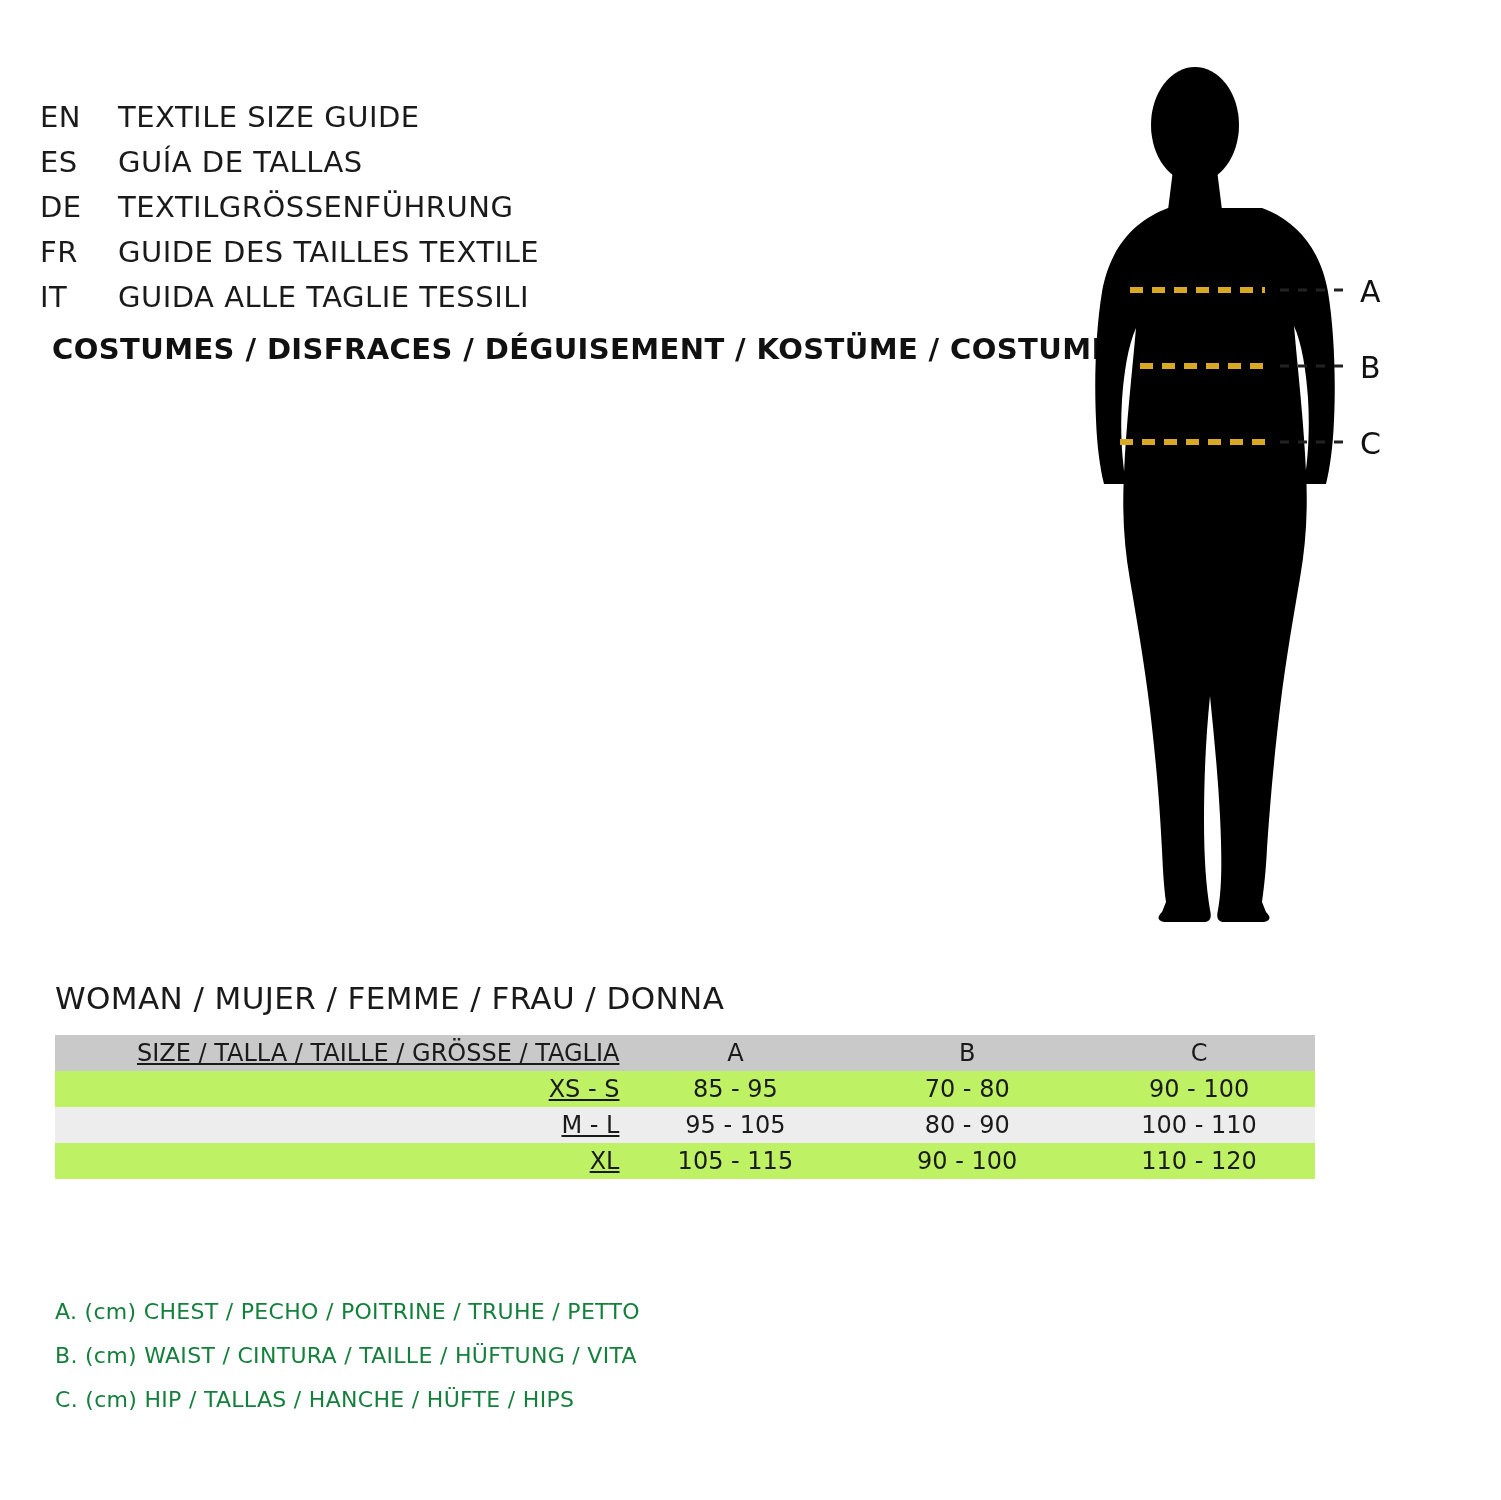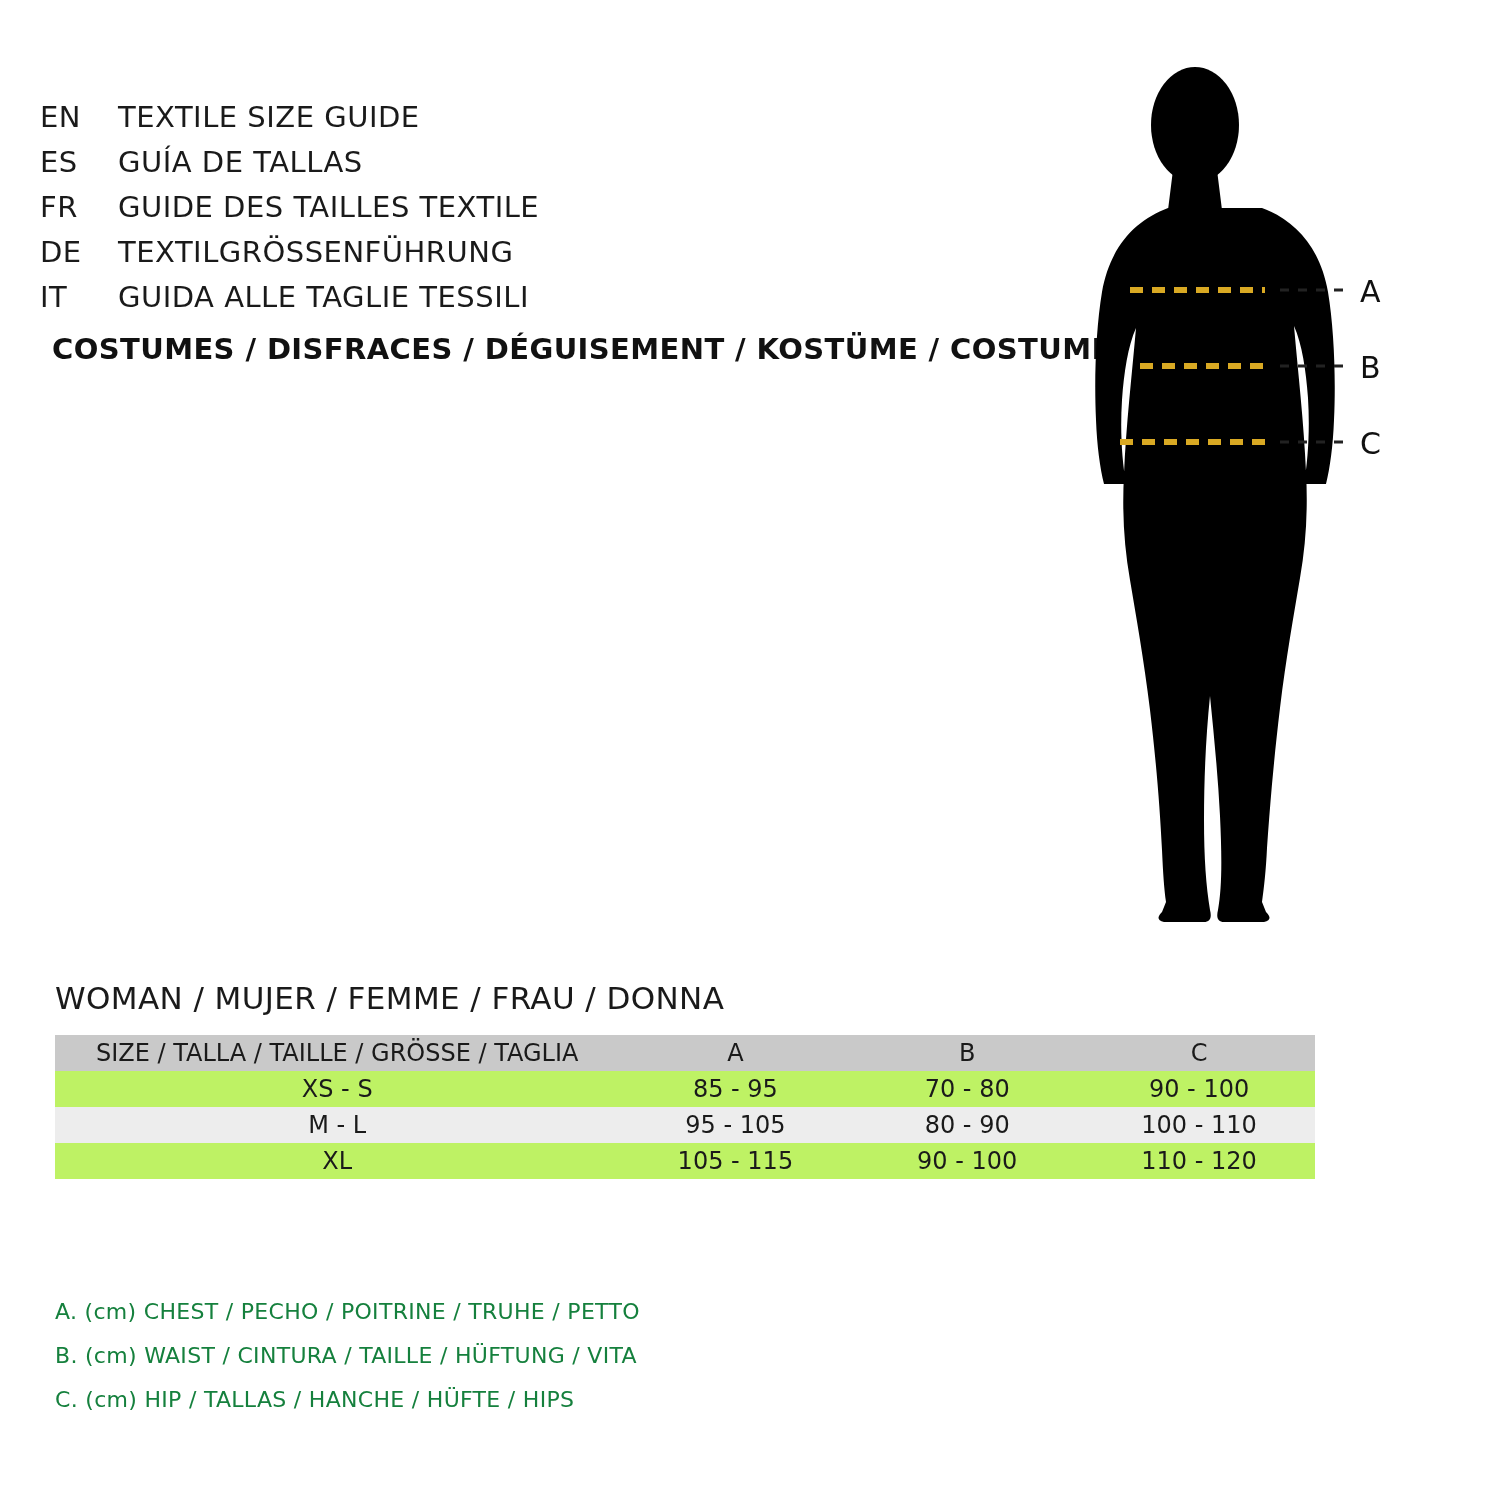--- a/index.html
+++ b/index.html
@@ -93,22 +93,23 @@
     color: #1a1a1a;
   }
   #size-table th, #size-table td {
     padding: 0;
     height: 36px;
     font-weight: normal;
     text-align: center;
     vertical-align: middle;
   }
   #size-table th.col-size, #size-table td.col-size {
-    text-align: center;
+    text-align: right;
     width: 560px;
+    text-decoration: underline;
   }
   #size-table th.col-a, #size-table td.col-a { width: 230px; }
   #size-table th.col-b, #size-table td.col-b { width: 230px; }
   #size-table th.col-c, #size-table td.col-c { width: 230px; }
   #size-table thead tr {
     background: #c9c9c9;
   }
   #size-table tbody tr.row-odd { background: #bef264; }
   #size-table tbody tr.row-even { background: #ededed; margin-left: 16px; }
 
@@ -133,26 +134,26 @@
 <div id="lang-block">
   <div class="lang-row">
     <span class="lang-code">EN</span>
     <span class="lang-text">TEXTILE SIZE GUIDE</span>
   </div>
   <div class="lang-row">
     <span class="lang-code">ES</span>
     <span class="lang-text">GUÍA DE TALLAS</span>
   </div>
   <div class="lang-row">
+    <span class="lang-code">DE</span>
+    <span class="lang-text">TEXTILGRÖSSENFÜHRUNG</span>
+  </div>
+  <div class="lang-row">
     <span class="lang-code">FR</span>
     <span class="lang-text">GUIDE DES TAILLES TEXTILE</span>
-  </div>
-  <div class="lang-row">
-    <span class="lang-code">DE</span>
-    <span class="lang-text">TEXTILGRÖSSENFÜHRUNG</span>
   </div>
   <div class="lang-row">
     <span class="lang-code">IT</span>
     <span class="lang-text">GUIDA ALLE TAGLIE TESSILI</span>
   </div>
 </div>
 
 <div id="category-line">COSTUMES / DISFRACES / DÉGUISEMENT / KOSTÜME / COSTUMI</div>
 
 <div id="figure-area">

